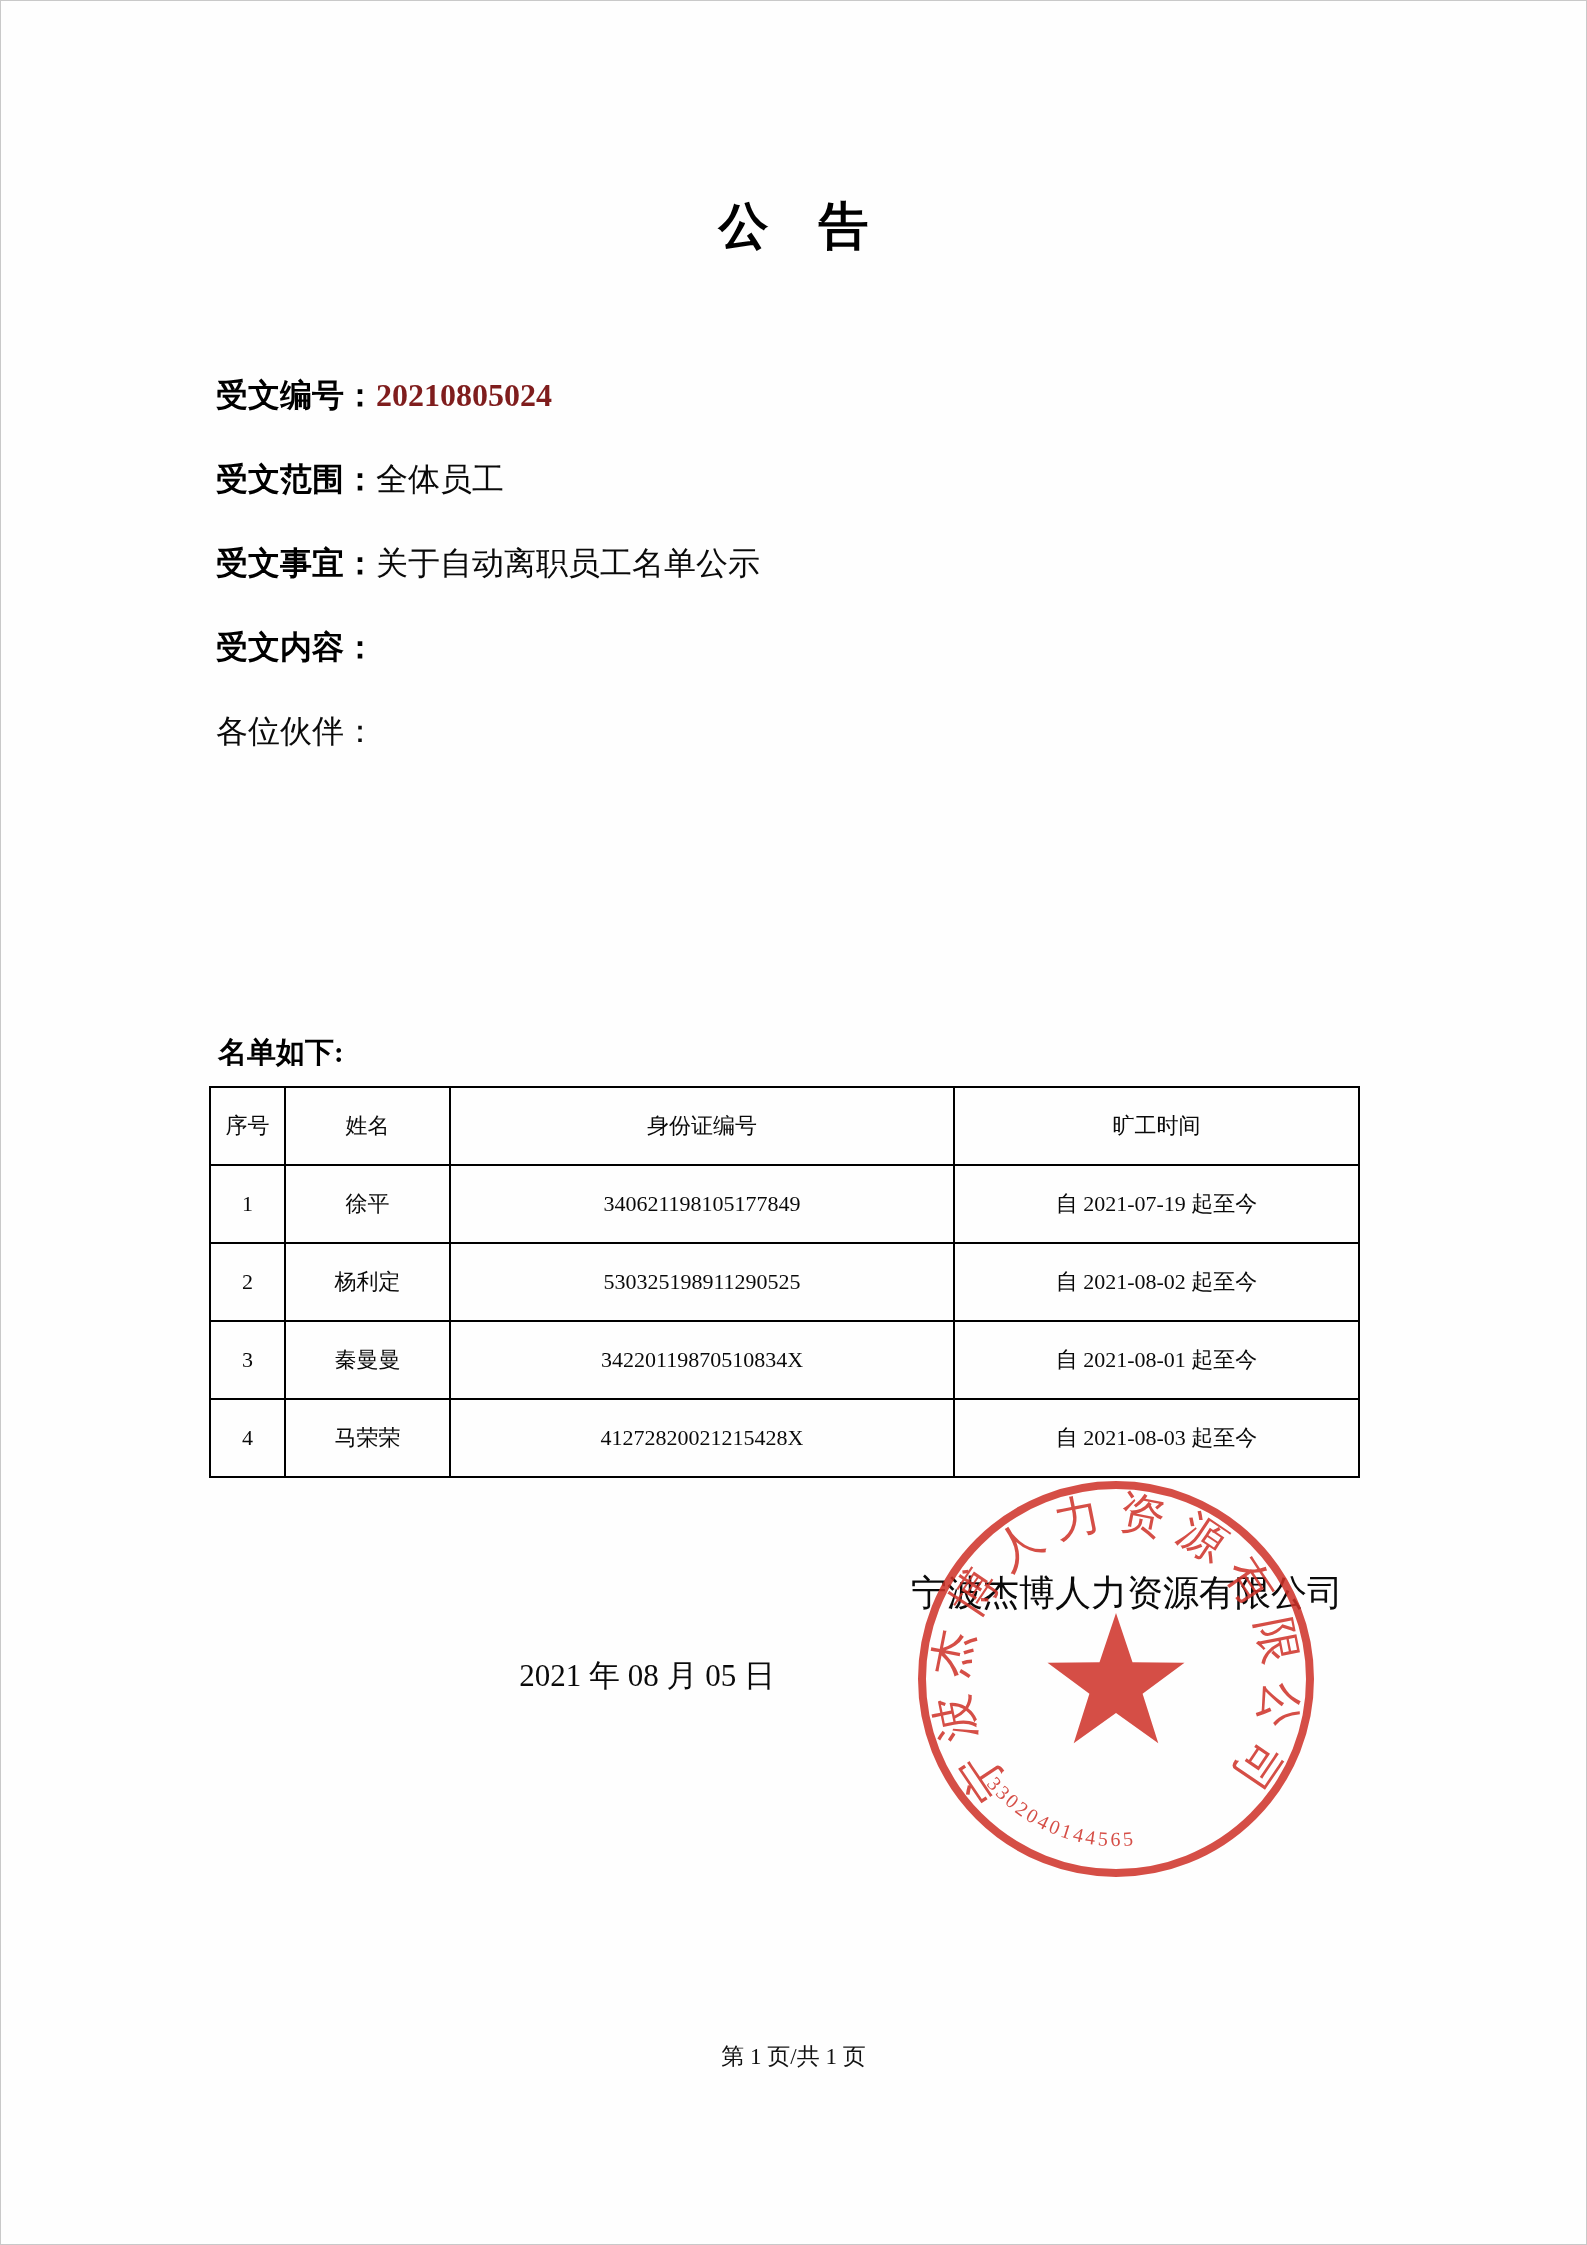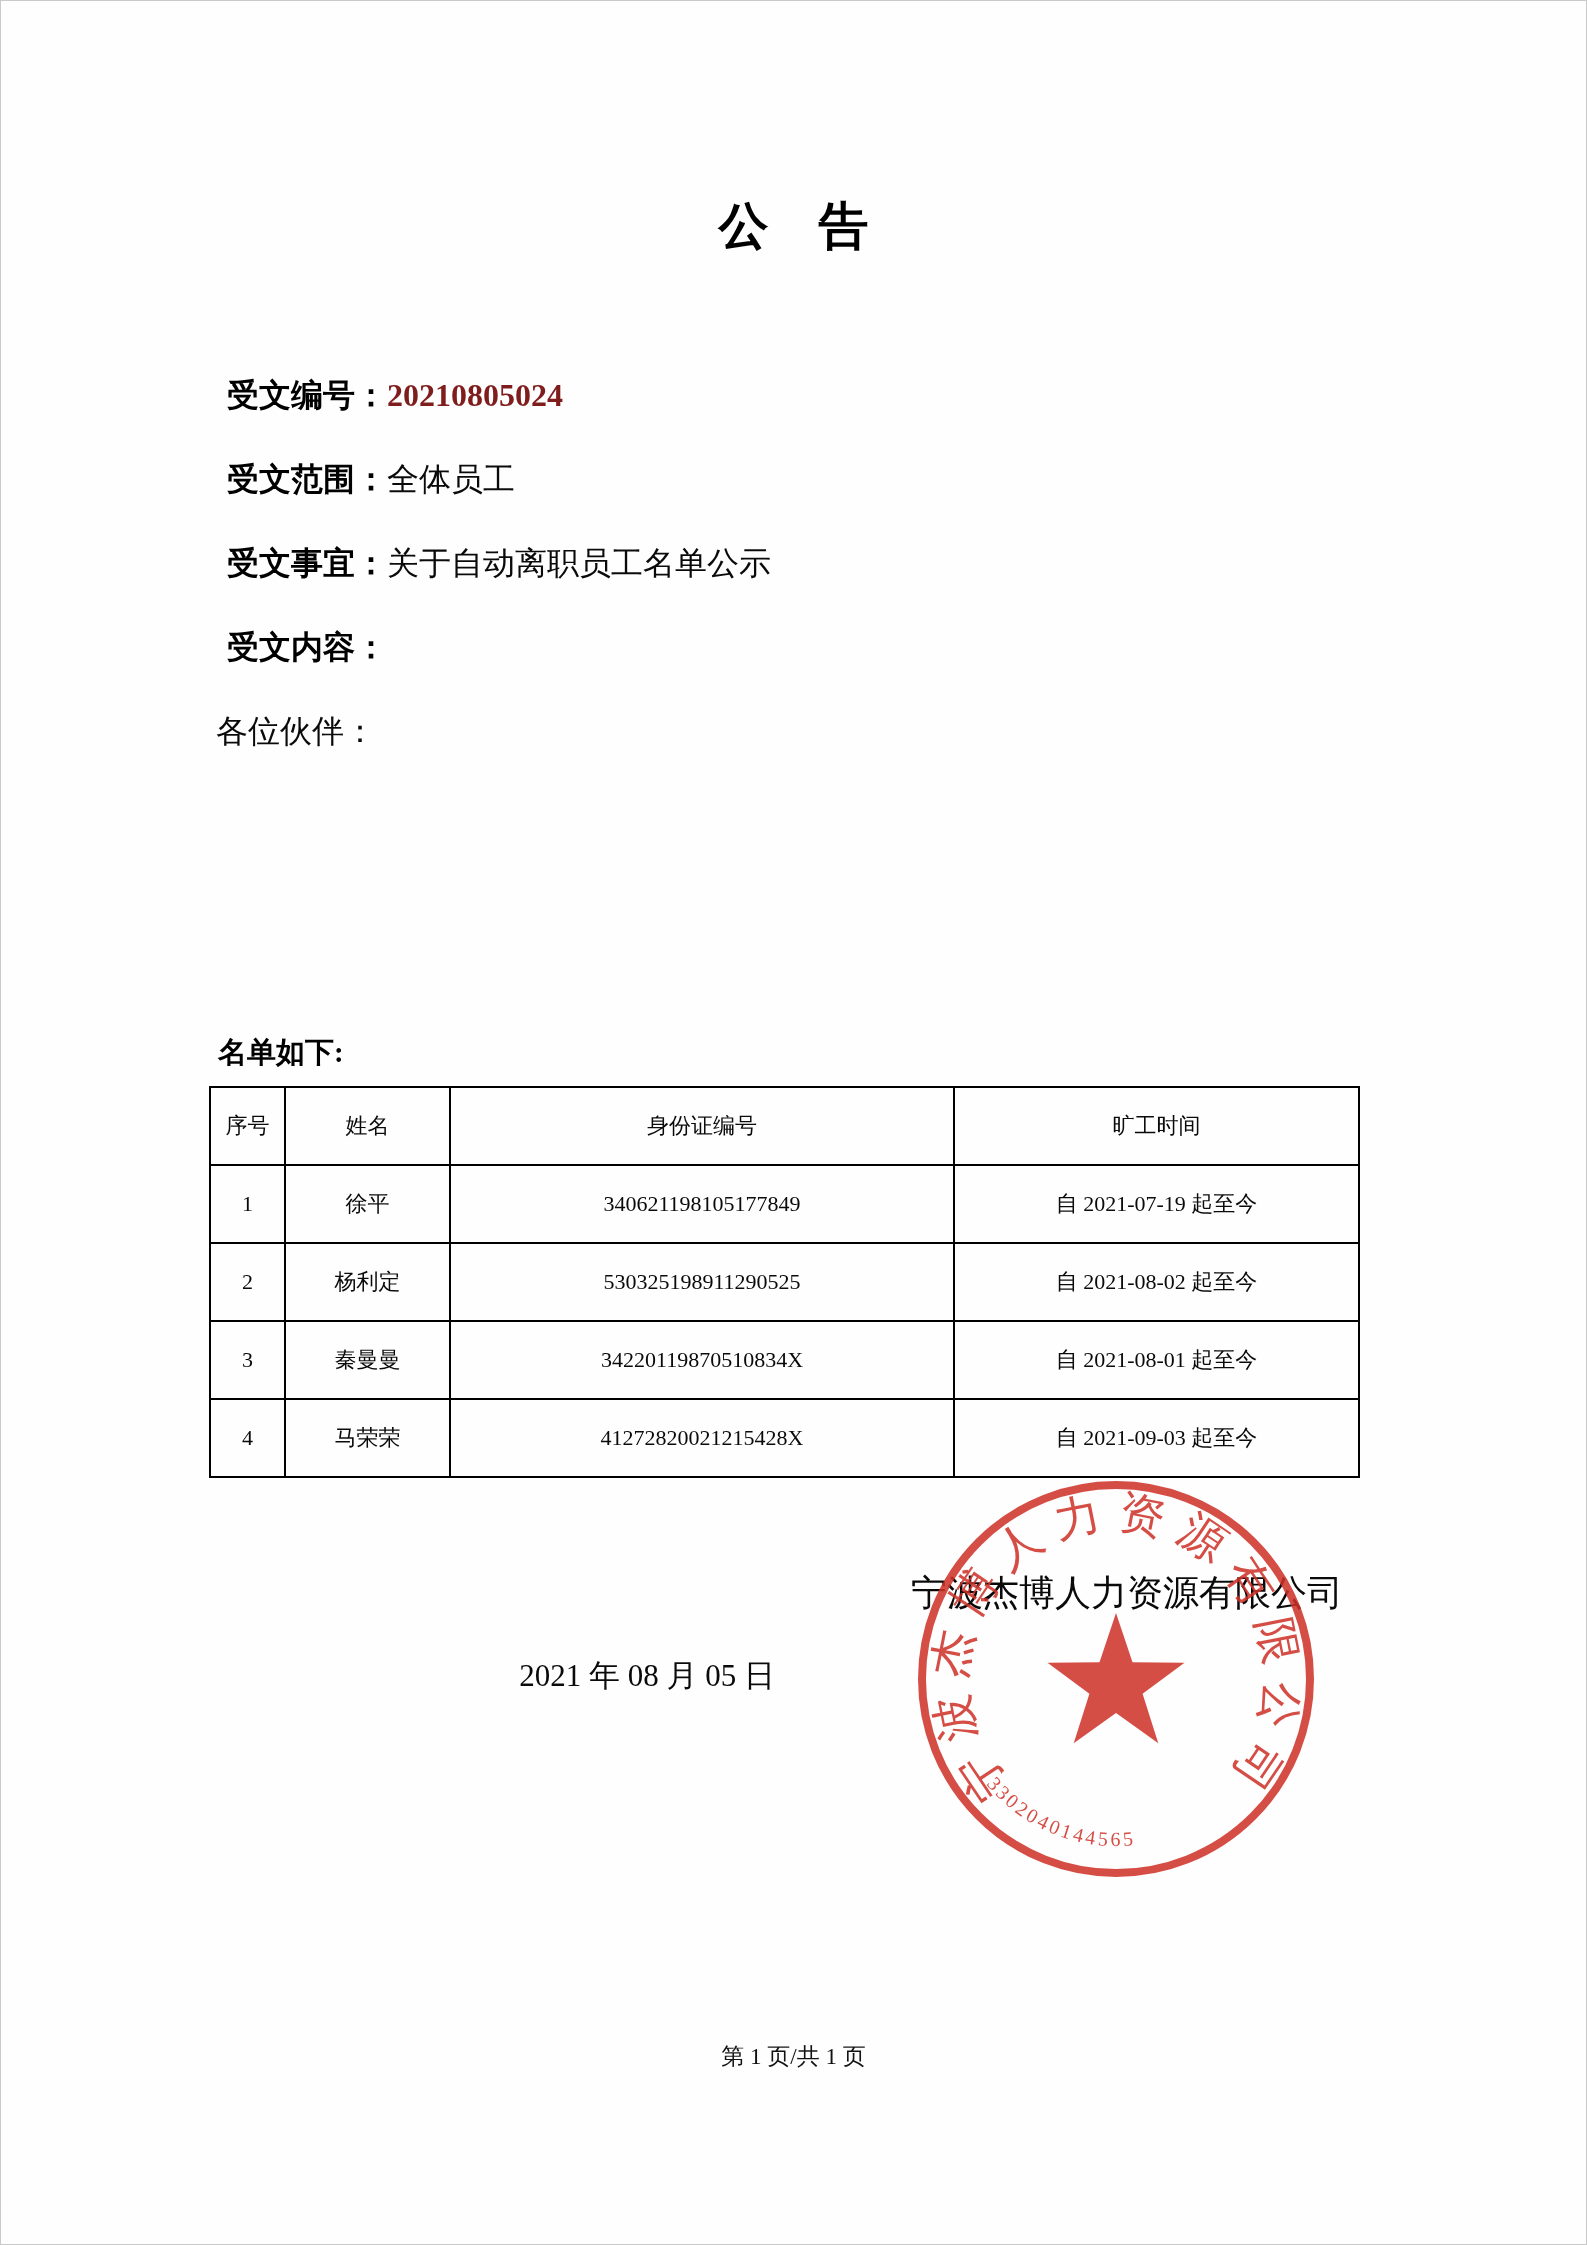--- a/index.html
+++ b/index.html
@@ -16,21 +16,21 @@
   .title {
     position:absolute; top:192px; left:0; width:100%;
     margin:0; text-align:center;
     font-size:50px; font-weight:bold; color:#000;
   }
   .content {
     position:absolute; left:215px; top:352px; width:1030px;
     font-size:32px; color:#0a0a0a;
   }
   .content .line { height:84px; line-height:84px; white-space:nowrap; }
-  .meta-label { font-weight:bold; color:#000;margin-left:11px; }
+  .meta-label { font-weight:bold; color:#000; }
   .bold-value { font-weight:bold; color:#7f1d1d; }
   .para-line { font-size:34px; }
   .para-line.indent { text-indent:68px; }
   .list-intro {
     position:absolute; left:217px; top:1032px;
     font-size:29px; font-weight:bold; color:#000;
   }
   .doc-table {
     position:absolute; left:208px; top:1085px; width:1149px;
     border-collapse:collapse; table-layout:fixed;
@@ -121,21 +121,21 @@
         <tr>
           <td>3</td>
           <td>秦曼曼</td>
           <td>34220119870510834X</td>
           <td>自 2021-08-01 起至今</td>
         </tr>
         <tr>
           <td>4</td>
           <td>马荣荣</td>
           <td>41272820021215428X</td>
-          <td>自 2021-09-03 起至今</td>
+          <td>自 2021-08-03 起至今</td>
         </tr>
       </tbody>
   </table>
 
   <div class="sig-company">宁波杰博人力资源有限公司</div>
   <div class="sig-date">2021 年 08 月 05 日</div>
 
   <svg class="stamp" viewBox="0 0 404 404" xmlns="http://www.w3.org/2000/svg" style="color: rgb(207, 50, 41);">
     <defs>
       <path id="ringTextPath" d="M 96 308 A 150 150 0 1 1 308 308" fill="none"></path>

